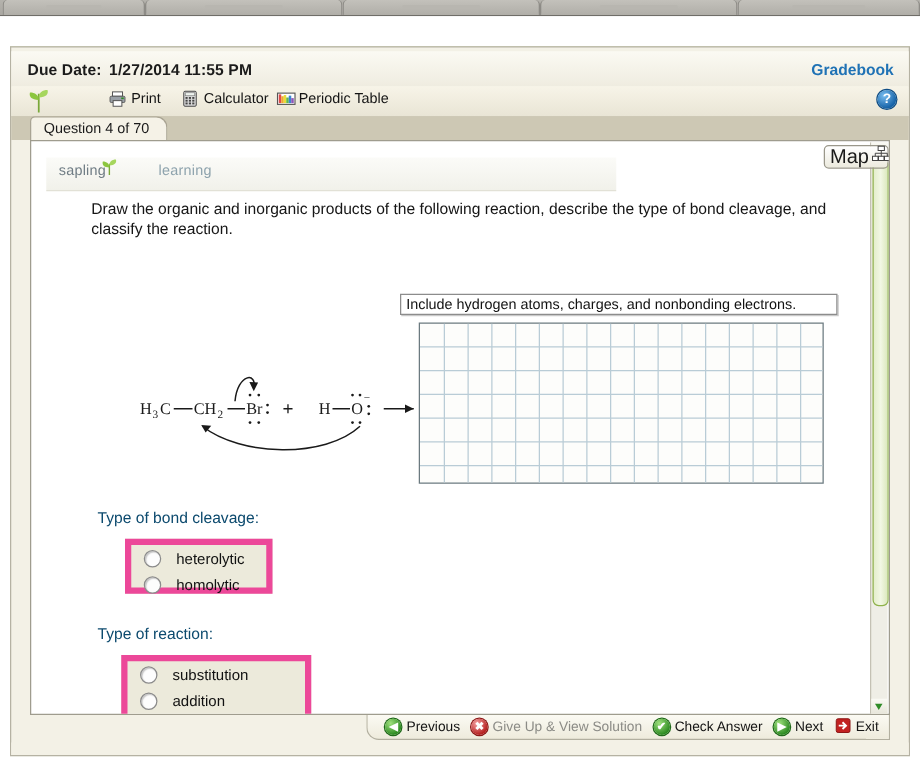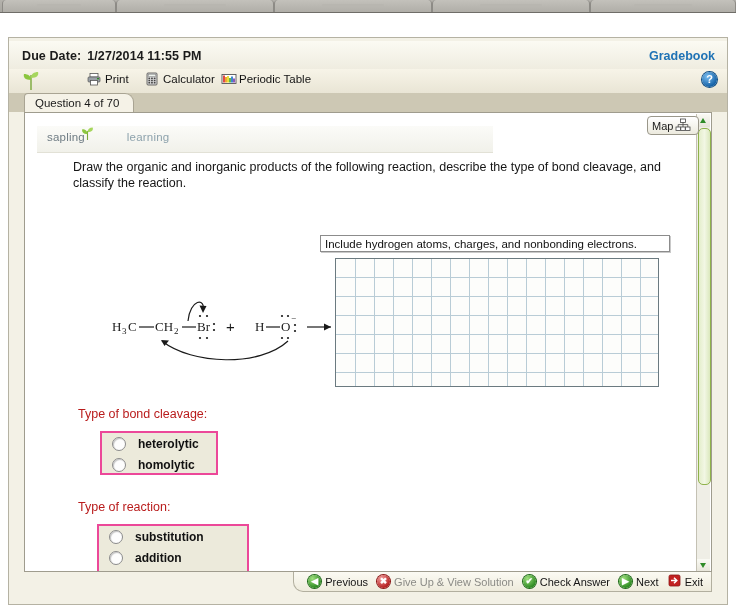--- a/index.html
+++ b/index.html
@@ -54,24 +54,24 @@
   .qtab{position:absolute;left:15px;top:0px;height:19px;padding:0 14px 0 10px;
     background:#f5f2e7;border:1px solid #a9a493;border-bottom:none;
     border-top-left-radius:4px;border-top-right-radius:9px;
     font-size:11.5px;color:#1a1a1a;line-height:19px;box-sizing:border-box;cursor:pointer;}
 
   
   .pane{position:absolute;left:15px;top:74px;width:688px;height:460px;
     background:#ffffff;border:1px solid #9f9c8e;box-sizing:border-box;overflow:hidden;}
 
   
-  .mapbtn{position:absolute;right:12px;top:3px;width:52px;height:19px;
+  .mapbtn{position:absolute;right:0;top:3px;width:52px;height:19px;
     background:linear-gradient(#ffffff,#eceade);border:1px solid #9a978a;border-radius:4px;
     display:flex;align-items:center;gap:2px;padding-left:4px;box-sizing:border-box;
-    font-size:11px;color:#1a1a1a;cursor:pointer;z-index:5;}
+    font-size:16px;color:#1a1a1a;cursor:pointer;z-index:5;}
 
   
   .banner{position:absolute;left:12px;top:13px;width:456px;height:26px;
     background:linear-gradient(#fbfbf8,#f1f1ea);border-bottom:1px solid #e2e1d6;}
   .splogo{position:absolute;left:10px;top:5px;font-size:11.5px;color:#6f7c84;letter-spacing:.2px;}
   .splogo .l2{color:#8ea3ad;padding-left:42px;}
   .splf{position:absolute;left:43px;top:0px;width:15px;height:15px;}
 
   .prompt{position:absolute;left:48px;top:47px;width:600px;font-size:12.5px;color:#161616;line-height:15.5px;}
 
@@ -80,22 +80,22 @@
     background:#ffffff;border:1px solid #8c8c8c;box-sizing:border-box;
     font-size:11.5px;color:#111;line-height:16px;padding-left:4px;
     box-shadow:1px 1px 0 #c9c9c9;}
 
   
   .canvas{position:absolute;left:310px;top:145px;width:324px;height:129px;
     background:#fdfdfb;border:1px solid #6b7a80;box-sizing:border-box;cursor:crosshair;}
   .canvas .gl{position:absolute;background:#b9ccd6;}
 
   
-  .seclabel{position:absolute;font-size:12.5px;color:#b91c1c;}
-  .radiobox{position:absolute;background:#eceadb;border:2px solid #ec4899;box-sizing:border-box;font-weight:bold;}
+  .seclabel{position:absolute;font-size:12.5px;color:#0c4a6e;}
+  .radiobox{position:absolute;background:#eceadb;border:5px solid #ec4899;box-sizing:border-box;}
   .radiorow{display:flex;align-items:center;height:21px;padding-left:10px;cursor:pointer;}
   .radio{width:12px;height:12px;border-radius:50%;background:#fdfdfd;
     border:1px solid #8b8b8b;box-shadow:inset 1px 1px 1px rgba(0,0,0,.22);flex:none;}
   .rlabel{margin-left:12px;font-size:12px;color:#111;}
 
   
   .vsb{position:absolute;right:1px;top:1px;width:14px;height:458px;background:#efeee6;
     border-left:1px solid #c4c1b4;box-sizing:border-box;}
   .vsb .arw{position:absolute;left:0;width:13px;height:13px;background:linear-gradient(#fafaf4,#e6e4d8);cursor:pointer;}
   .vsb .up{top:0;} .vsb .dn{bottom:0;}

